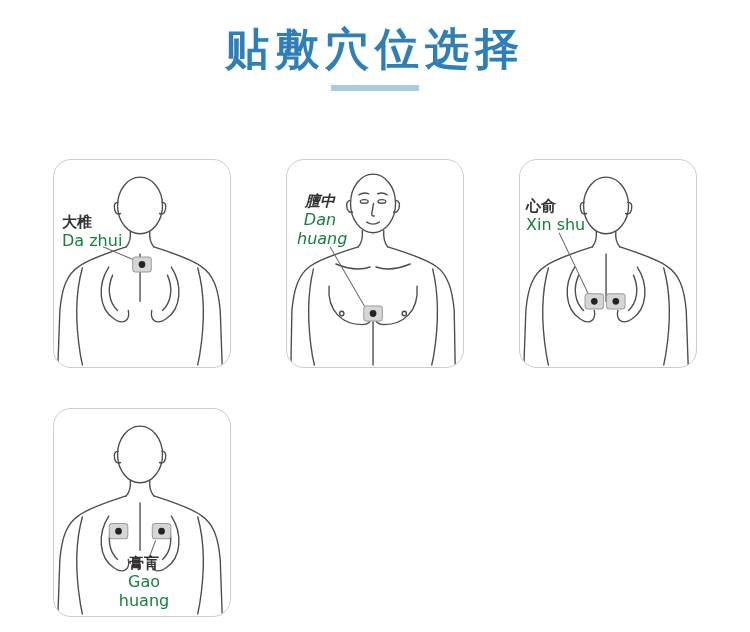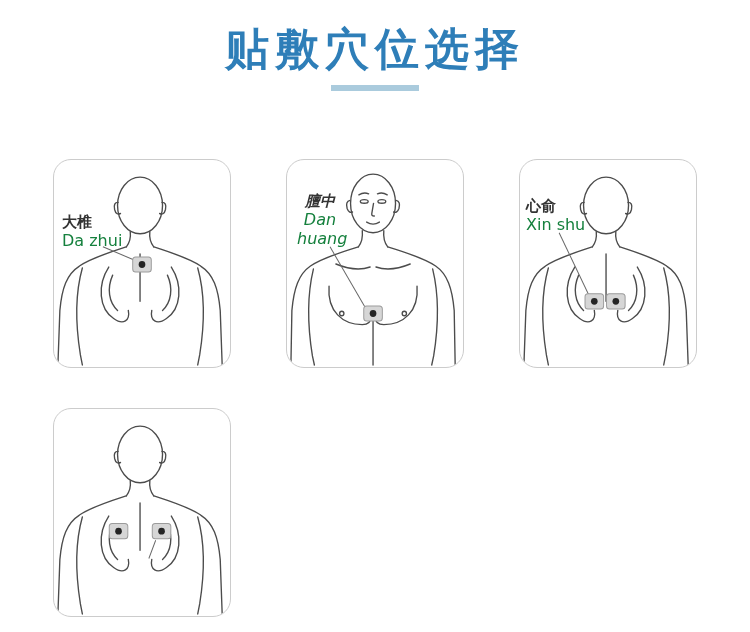--- a/index.html
+++ b/index.html
@@ -157,16 +157,20 @@
       <line x1="104" y1="130" x2="97" y2="148" stroke="#666666" stroke-width="1"></line>
       <g>
         <rect x="56.5" y="113.5" width="19" height="15" rx="3" fill="#d6d6d6" stroke="#9b9b9b" stroke-width="1"></rect>
         <circle cx="66" cy="121" r="3.4" fill="#242424"></circle>
       </g>
       <g>
         <rect x="100.5" y="113.5" width="19" height="15" rx="3" fill="#d6d6d6" stroke="#9b9b9b" stroke-width="1"></rect>
         <circle cx="110" cy="121" r="3.4" fill="#242424"></circle>
       </g>
     </svg>
+    <div class="label center" style="left:48px; top:146px; width:84px;">
+      <div class="cn">膏肓</div>
+      <div class="en">Gao huang</div>
+    </div>
   </figure>
 
 </div>
 </div>
 
 </body></html>

